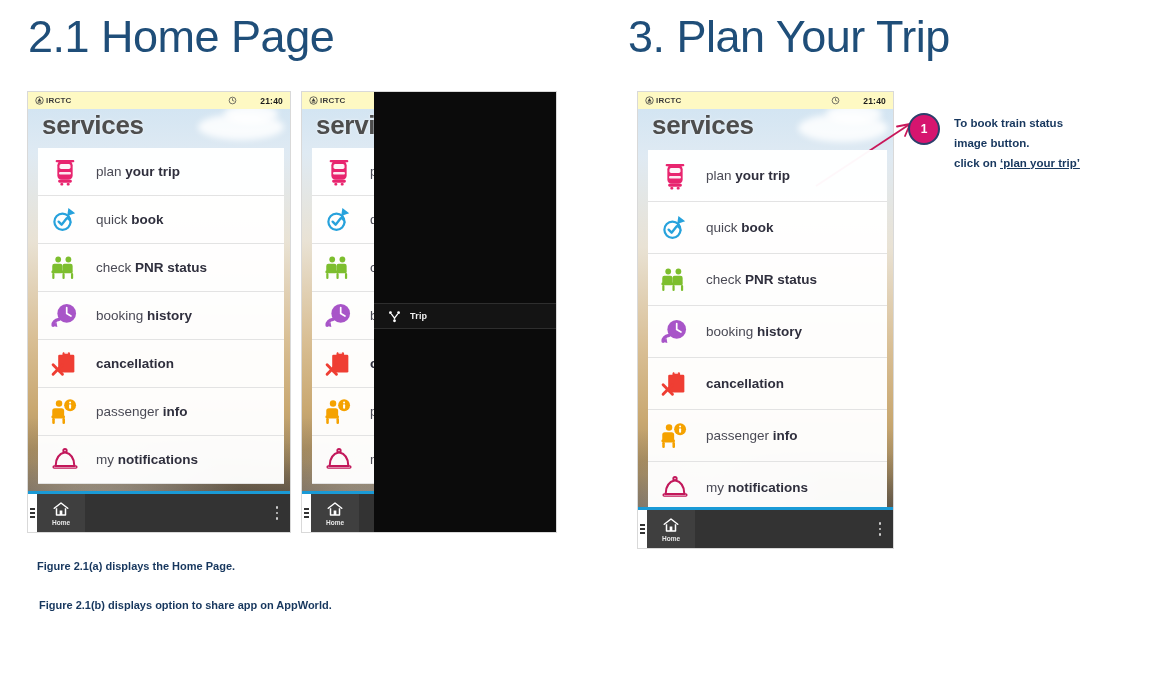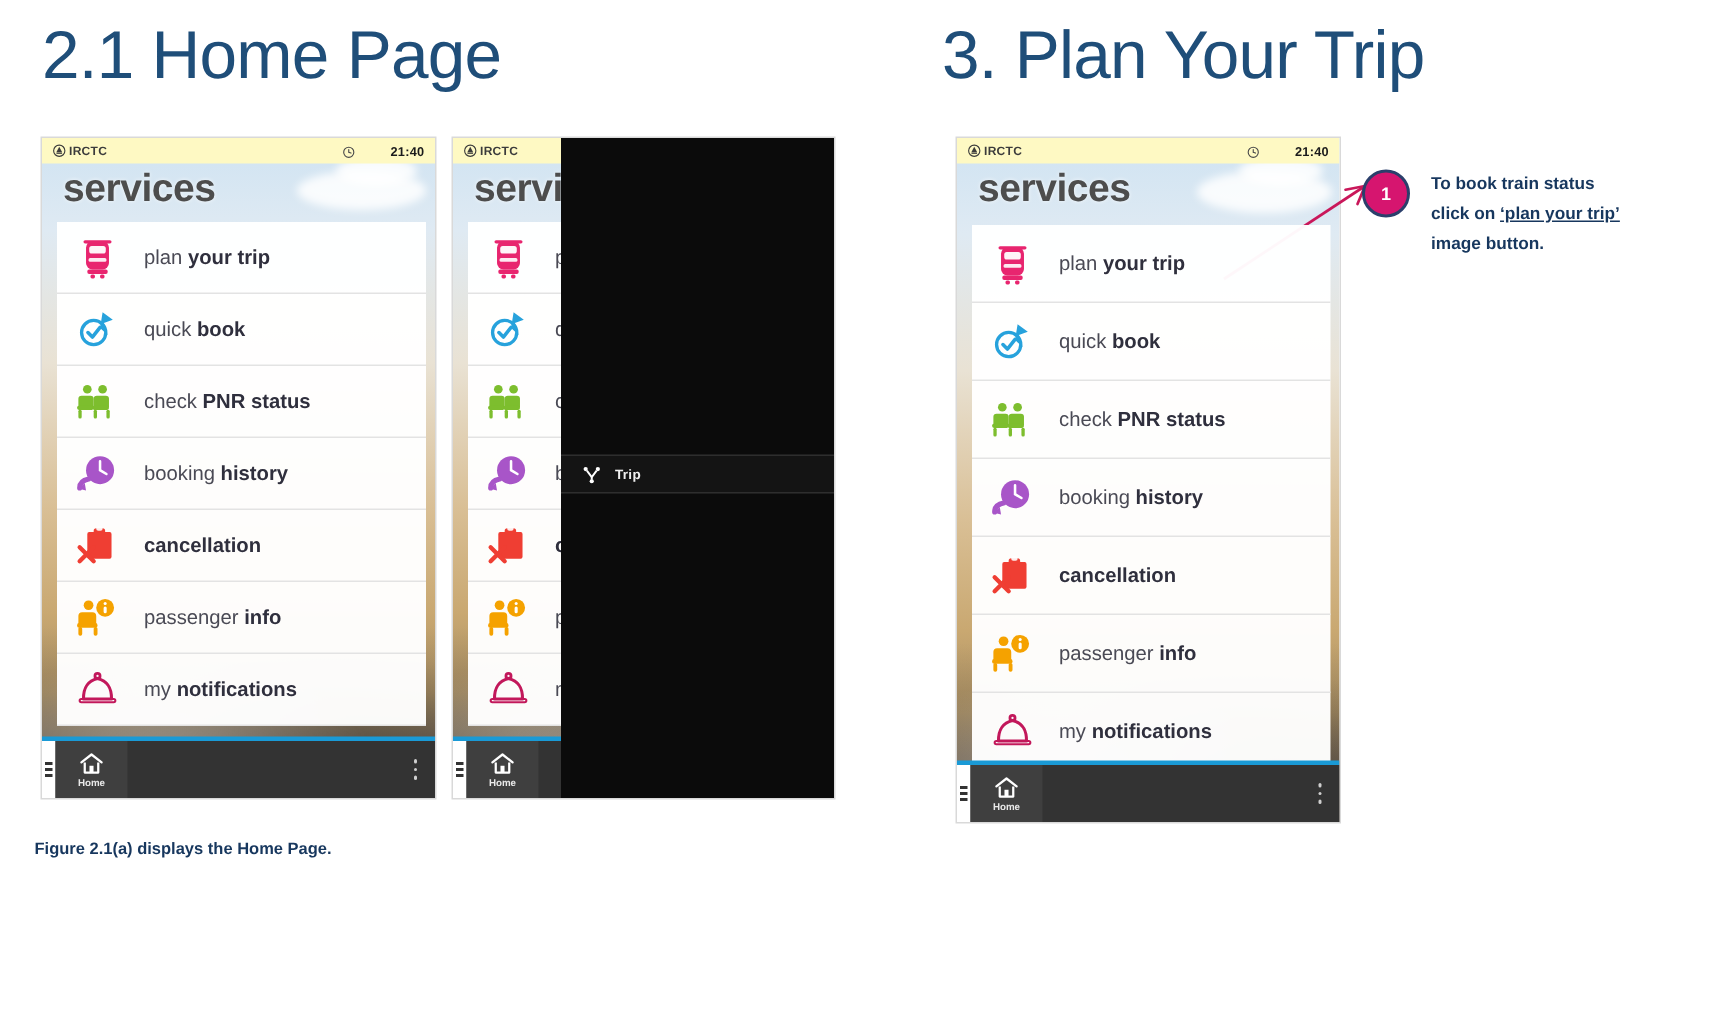--- a/index.html
+++ b/index.html
@@ -67,21 +67,21 @@
     position:absolute;left:0;right:0;top:0;height:17px;
     background:#fef9c3;
     display:flex;align-items:center;
     padding:0 7px;
     box-sizing:border-box;
     z-index:5;
   }
   .sb-brand{display:flex;align-items:center;gap:2px;}
   .sb-logo{width:9px;height:9px;display:block;}
   .sb-brandtext{font-size:8px;font-weight:700;color:#3b3b3b;letter-spacing:.2px;}
-  .sb-right{margin-left:auto;display:flex;align-items:flex-end;gap:23px;}
+  .sb-right{margin-left:auto;display:flex;align-items:center;gap:23px;}
   .sb-clockicon{width:9px;height:9px;display:block;}
   .sb-time{font-size:8.5px;font-weight:700;color:#1b1b1b;letter-spacing:.2px;}
 
   
   .page-title{
     position:absolute;left:14px;top:18px;
     font-size:26px;font-weight:700;color:#4d4d4d;
     letter-spacing:-0.3px;
     z-index:5;
     text-shadow:0 0 3px rgba(255,255,255,.75);
@@ -149,21 +149,21 @@
   }
   .share-row svg{width:13px;height:13px;display:block;}
   .share-row span{font-size:9px;color:#efefef;font-weight:700;letter-spacing:.2px;}
 
   
   .caption{
     position:absolute;
     font-size:11px;font-weight:700;color:#17375E;
     line-height:1.5;
   }
-  #caption-a{left:23px;top:558px;}
+  #caption-a{left:37px;top:558px;}
   #caption-b{left:39px;top:597px;width:330px;}
 
   
   .callout-badge{
     position:absolute;left:908px;top:113px;
     width:32px;height:32px;border-radius:50%;
     background:#D6156F;border:2.5px solid #2b3f6b;
     box-sizing:border-box;
     display:flex;align-items:center;justify-content:center;
     color:#ffffff;font-size:12px;font-weight:700;
@@ -591,19 +591,20 @@
   <svg class="callout-arrow" viewBox="0 0 115 85">
     <path d="M6 78 L100 16" fill="none" stroke="#C9175A" stroke-width="1.8"></path>
     <path d="M100 16 L87 18.5 M100 16 L95 28" fill="none" stroke="#C9175A" stroke-width="1.8" stroke-linecap="round"></path>
   </svg>
 
   <div class="callout-badge">
     <span>1</span>
   </div>
   <div class="callout-text">
     <div>To book train status</div>
+    <div>image button.</div>
     <div><span>click on </span><u>‘plan your trip’</u></div>
-    <div>image button.</div>
   </div>
 
   <div class="caption" id="caption-a">Figure 2.1(a) displays the Home Page.</div>
+  <div class="caption" id="caption-b">Figure 2.1(b) displays option to share app on AppWorld.</div>
 
 </div>
 
 </body></html>

